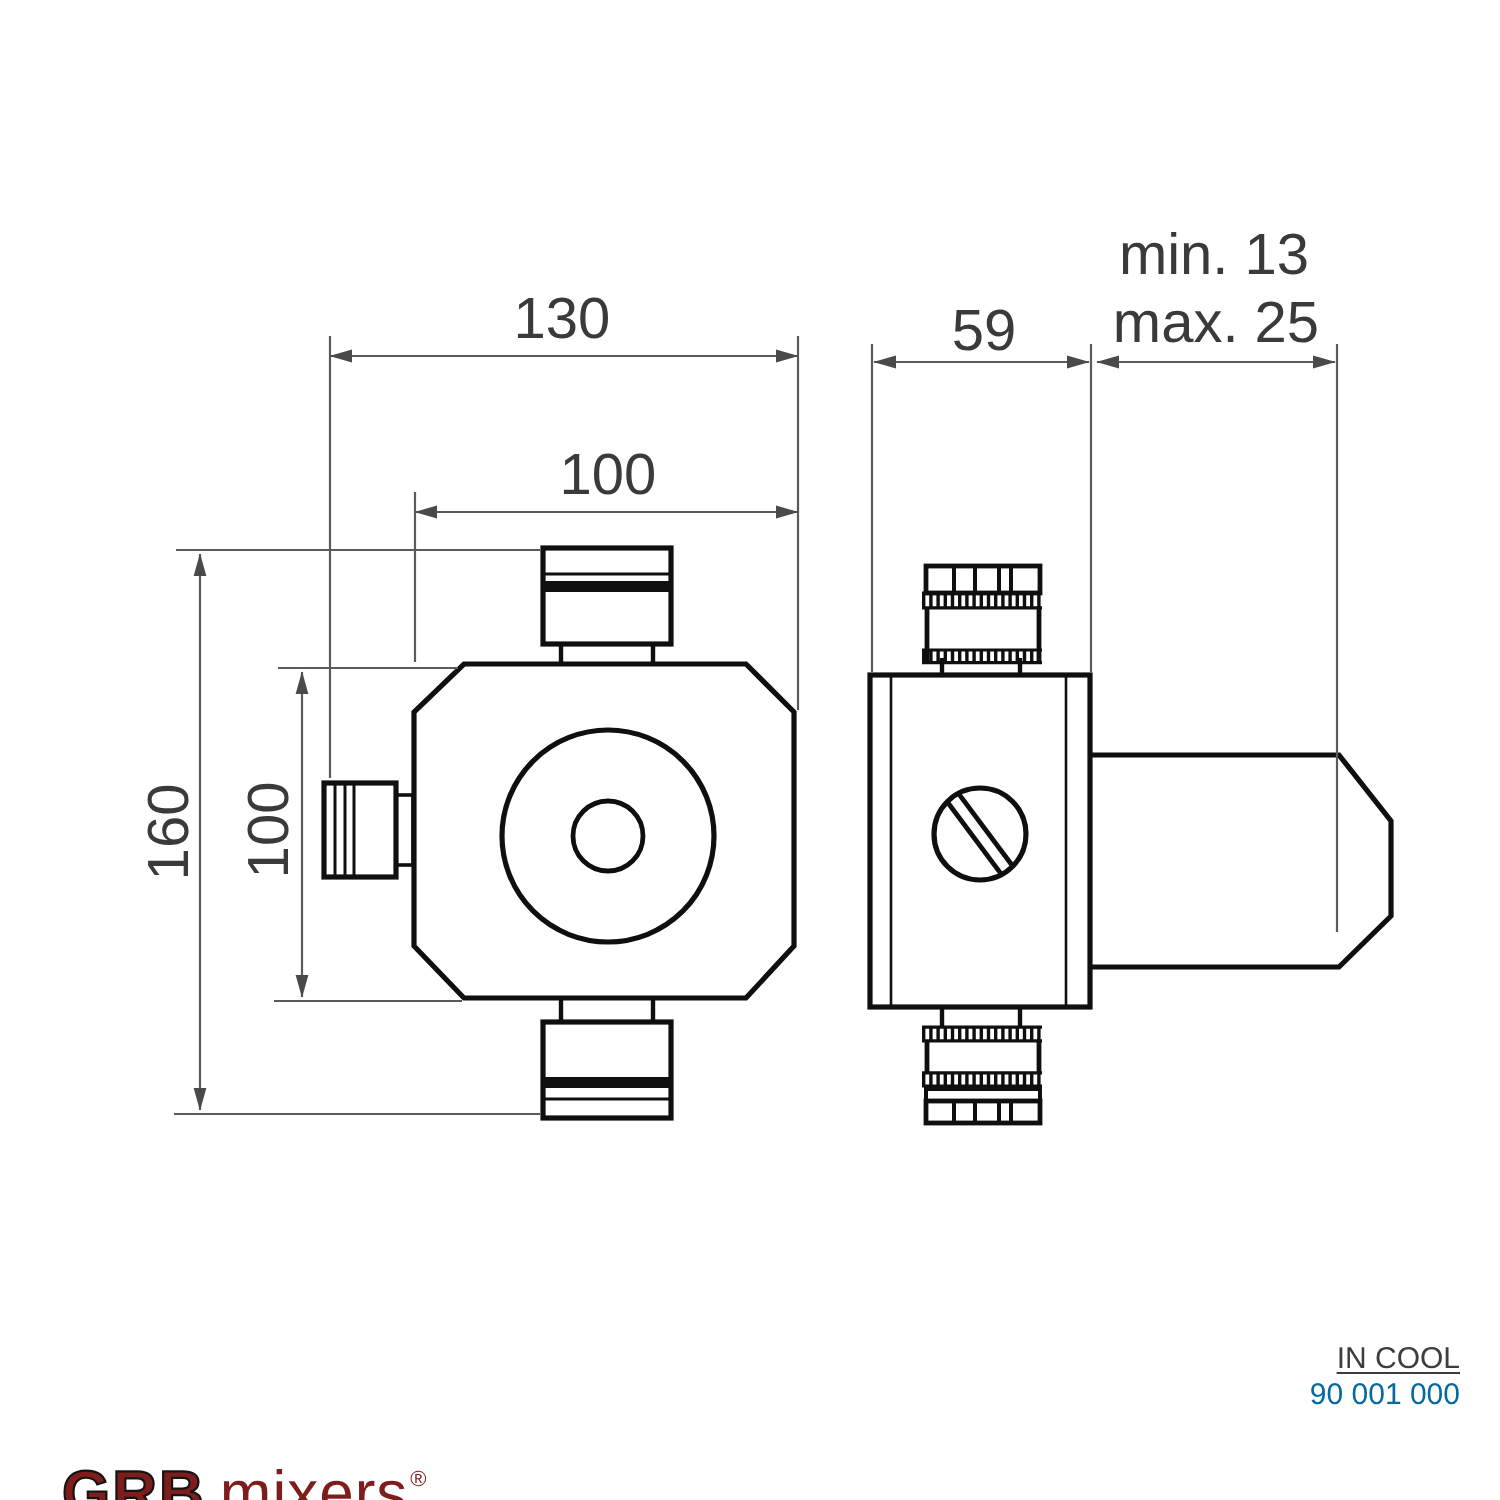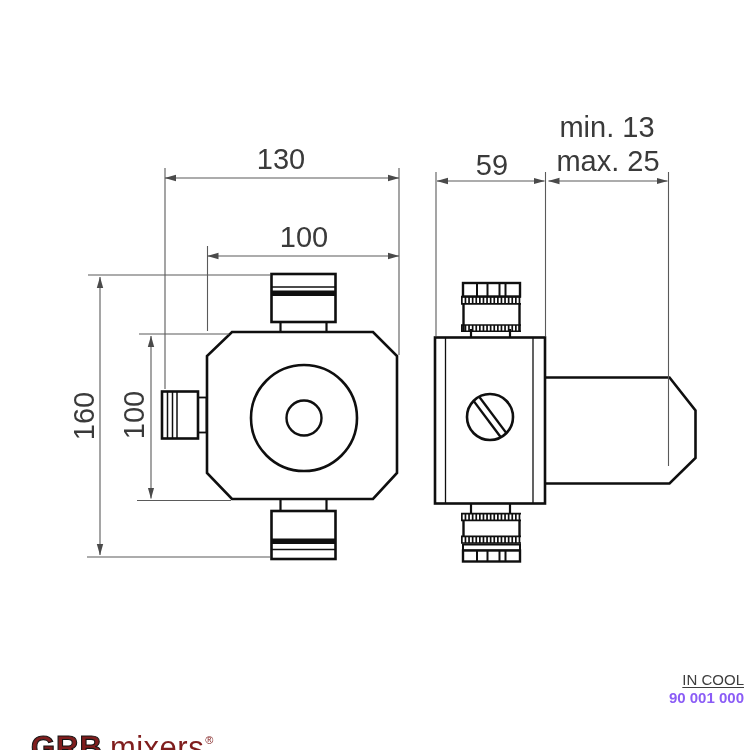--- a/index.html
+++ b/index.html
@@ -5,24 +5,24 @@
   html,body{margin:0;padding:0;background:#fff;}
   #stage{position:relative;width:750px;height:750px;background:#ffffff;overflow:hidden;
          font-family:"Liberation Sans", sans-serif;}
   #drawing{position:absolute;left:0;top:0;}
   .dim-num{font:29px "Liberation Sans", sans-serif;fill:#3a3a3a;}
   .logo{position:absolute;left:31px;top:701px;color:#7f1d1d;font-size:31px;line-height:31px;
         white-space:nowrap;margin-top:24px;}
   .logo-bold{font-weight:800;letter-spacing:1px;-webkit-text-stroke:1.1px #141414;}
   .logo-light{font-weight:400;margin-left:7px;letter-spacing:0.5px;}
   .logo-reg{font-size:11px;vertical-align:14px;margin-left:1px;-webkit-text-stroke:0;}
-  .product-block{position:absolute;right:6px;top:671px;text-align:right;font-size:15px;
+  .product-block{position:absolute;right:20px;top:671px;text-align:right;font-size:15px;
         line-height:18px;color:#3d3d3d;}
   .series{text-decoration:underline;text-underline-offset:2px;}
-  .pcode{font-weight:700;color:#8b5cf6;}
+  .pcode{font-weight:400;color:#0369a1;}
 </style>
 </head>
 <body>
 
 <div id="stage">
 
   <svg id="drawing" width="750" height="750" viewBox="0 0 750 750">
     <defs>
       <marker id="arr" orient="auto-start-reverse" markerWidth="12" markerHeight="9" refX="10" refY="4">
         <path d="M0 1.1 L10.3 4 L0 6.9 Z" fill="#4a4a4a" stroke="none"></path>

